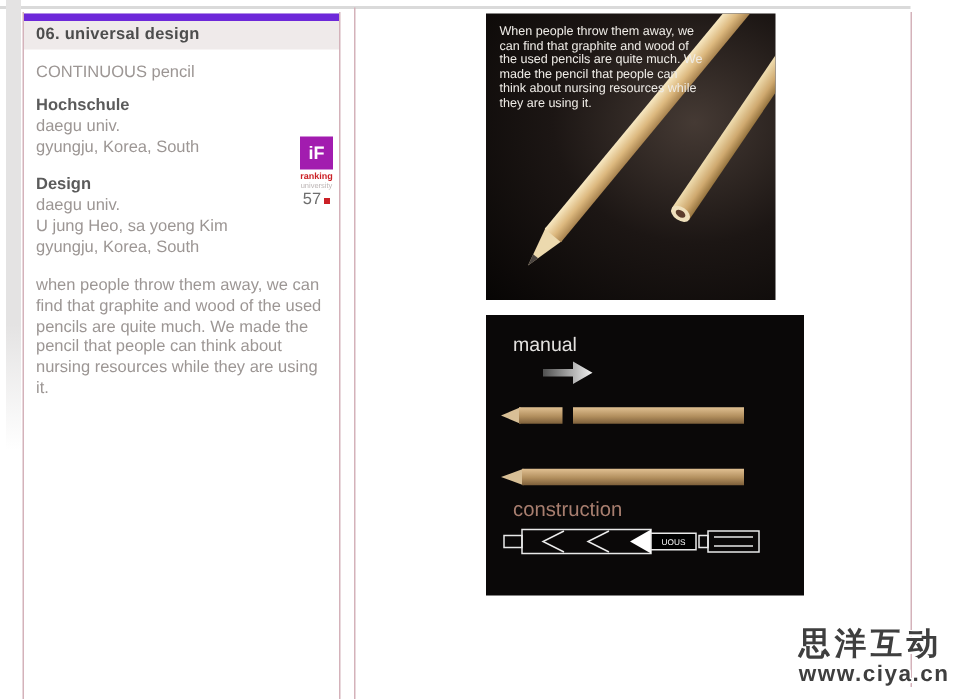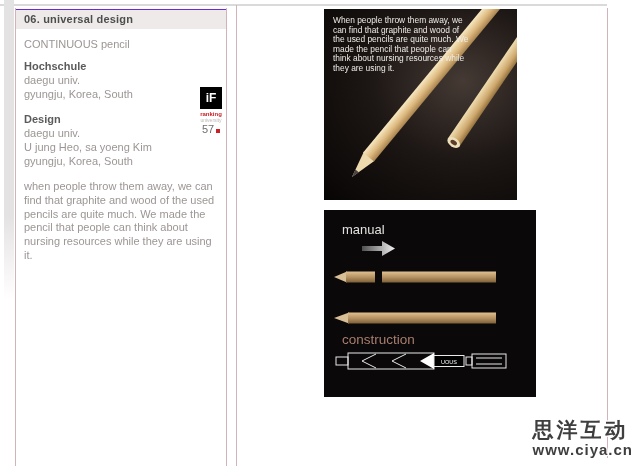--- a/index.html
+++ b/index.html
@@ -11,34 +11,34 @@
   .left-strip { position:absolute; left:4px; top:0; width:10px; height:300px;
                 background:linear-gradient(#e4e3e3 72%, rgba(228,227,227,0)); }
   .vline { position:absolute; width:1px; background:#d4b2ba; }
   .vl-a { left:15px;  top:8px; height:458px; }
   .vl-b { left:226px; top:8px; height:458px; }
   .vl-c { left:236px; top:5px; height:461px; }
   .vl-d { left:607px; top:8px; height:450px; }
 
   
   .sidebar { position:absolute; left:16px; top:9px; width:210px; }
-  .sb-header { background:#efeaea; border-top:1px solid #6d28d9;
+  .sb-header { background:#efeaea; border-top:5px solid #6d28d9;
                font-size:11px; font-weight:bold; color:#4d4d4d;
                padding:3px 0 4px 8px; letter-spacing:0.2px; }
   .sb-body { position:relative; padding:8px 6px 0 8px; font-size:11px;
              line-height:14px; color:#9c9694; }
   .sb-line { white-space:nowrap; }
   .sb-bold { font-weight:bold; color:#5b5b5b; }
   .mt8  { margin-top:8px; }
   .mt11 { margin-top:11px; }
   .desc { margin-top:12px; width:196px; line-height:13.8px; }
 
   
   .if-badge { position:absolute; left:178px; top:58px; width:34px; text-align:center; }
-  .if-logo  { width:22px; height:22px; margin:0 auto; background:#000000; color:#fff;
+  .if-logo  { width:22px; height:22px; margin:0 auto; background:#a21caf; color:#fff;
               font-weight:bold; font-size:12px; line-height:22px; text-align:center; }
   .if-rank-label { margin-top:2px; font-size:6px; font-weight:bold; color:#cb2026; line-height:6px; }
   .if-rank-sub   { font-size:5px; color:#bdb6b6; line-height:6px; }
   .if-rank-value { font-size:11px; color:#6e6e6e; line-height:12px; }
   .if-dot { display:inline-block; width:4px; height:4px; background:#cb2026; margin-left:2px; }
 
   
   .gallery { position:absolute; left:324px; top:9px; width:193px; }
   .img-hero { position:relative; width:193px; height:191px; overflow:hidden;
               background:radial-gradient(ellipse at 72% 38%, #453a34 0%, #1c1614 48%, #070504 100%); }

